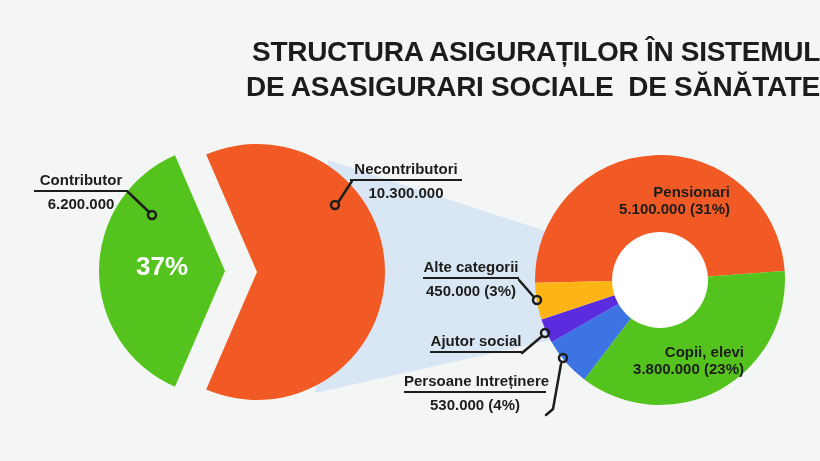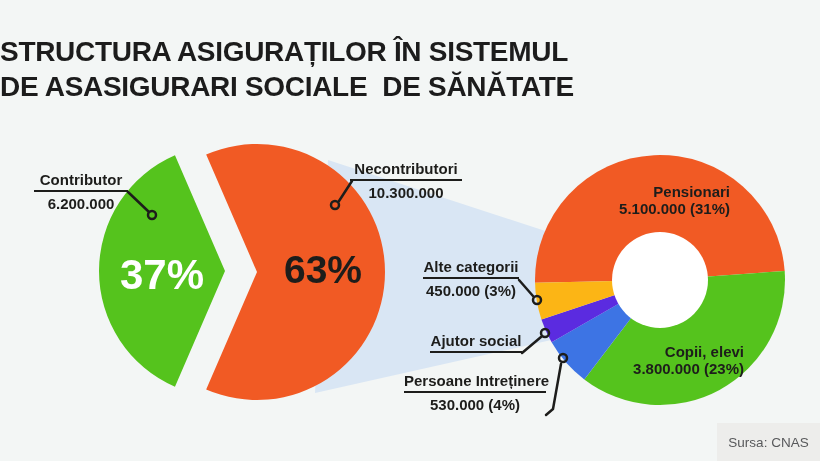--- a/index.html
+++ b/index.html
@@ -7,27 +7,27 @@
     position:relative;
     width:820px;height:461px;
     background:#f3f6f5;
     overflow:hidden;
     font-family:"Liberation Sans", sans-serif;
     color:#1d1d1b;
   }
   #chart-svg{position:absolute;left:0;top:0;}
   .title{
     position:absolute;left:0;top:34px;width:820px;
-    margin:0;text-align:left;
+    margin:0;text-align:right;
     font-size:28px;line-height:35px;font-weight:700;
     letter-spacing:-0.3px;color:#1c1c1c;
     white-space:pre-wrap;
   }
   .pct{position:absolute;font-weight:700;text-align:center;}
-  .pct-green{left:112px;top:251px;width:100px;font-size:42px;color:#ffffff;}
+  .pct-green{left:112px;top:251px;width:100px;font-size:26px;color:#ffffff;}
   .pct-orange{left:258px;top:248px;width:130px;font-size:39px;color:#1d1d1b;}
   .callout{
     position:absolute;text-align:center;
     font-size:15px;font-weight:700;line-height:1.15;color:#1d1d1b;
   }
   .callout .co-name{
     display:block;padding-bottom:2px;white-space:nowrap;
     border-bottom:2.5px solid #1d1d1b;
   }
   .callout .co-value{display:block;padding-top:3px;white-space:nowrap;}
@@ -71,21 +71,20 @@
       <polyline points="519,280 533,296"></polyline>
       <circle cx="537" cy="300" r="4"></circle>
       <polyline points="522,353 541,337"></polyline>
       <circle cx="545" cy="333" r="4"></circle>
       <polyline points="546,415 553,409 561,364"></polyline>
       <circle cx="563" cy="358" r="4"></circle>
     </g>
   </svg>
 
   <div class="pct pct-green">37%</div>
-  <div class="pct pct-orange">63%</div>
 
   <div class="callout" style="left:34px;top:171px;width:94px">
     <span class="co-name">Contributor</span>
     <span class="co-value">6.200.000</span>
   </div>
 
   <div class="callout" style="left:350px;top:160px;width:112px">
     <span class="co-name">Necontributori</span>
     <span class="co-value">10.300.000</span>
   </div>
@@ -107,17 +106,14 @@
   <div class="inlabel" style="left:580px;top:184px;width:150px">
     <span class="il-name">Pensionari</span>
     <span class="il-value">5.100.000 (31%)</span>
   </div>
 
   <div class="inlabel" style="left:592px;top:344px;width:152px">
     <span class="il-name">Copii, elevi</span>
     <span class="il-value">3.800.000 (23%)</span>
   </div>
 
-  <div class="source-box">
-    <span>Sursa: CNAS</span>
-  </div>
 
 </div>
 
 </body></html>

